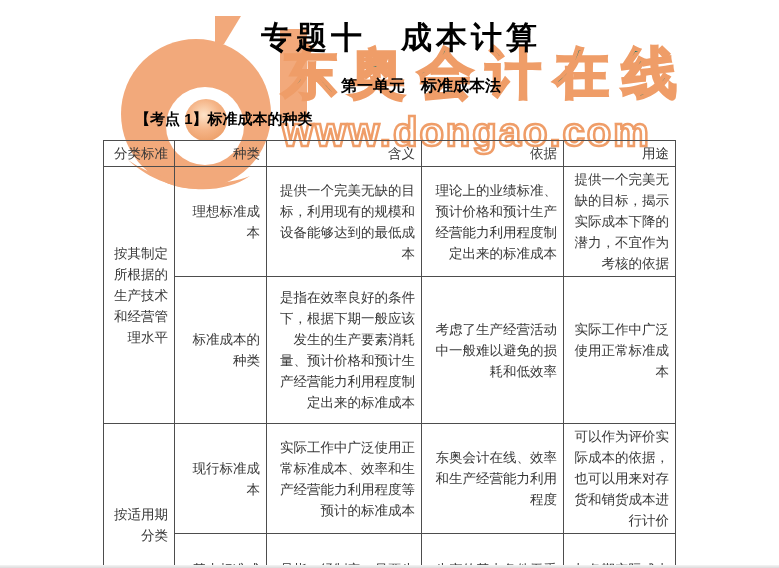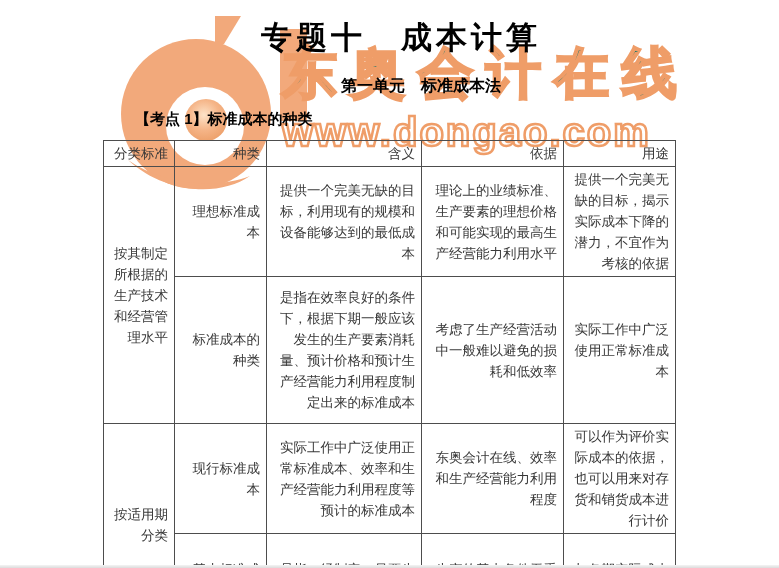--- a/index.html
+++ b/index.html
@@ -119,21 +119,21 @@
           <th>含义</th>
           <th>依据</th>
           <th>用途</th>
         </tr>
       </thead>
       <tbody>
         <tr class="r1">
           <td rowspan="2" class="just">按其制定所根据的生产技术和经营管理水平</td>
           <td>理想标准成本</td>
           <td class="just">提供一个完美无缺的目标，利用现有的规模和设备能够达到的最低成本</td>
-          <td class="just">理论上的业绩标准、生产要素的理想价格和可能实现的最高生产经营能力利用水平</td>
+          <td class="just">理论上的业绩标准、预计价格和预计生产经营能力利用程度制定出来的标准成本</td>
           <td class="just">提供一个完美无缺的目标，揭示实际成本下降的潜力，不宜作为考核的依据</td>
         </tr>
         <tr class="r2">
           <td>标准成本的种类</td>
           <td class="just">是指在效率良好的条件下，根据下期一般应该发生的生产要素消耗量、预计价格和预计生产经营能力利用程度制定出来的标准成本</td>
           <td class="just">考虑了生产经营活动中一般难以避免的损耗和低效率</td>
           <td class="just">实际工作中广泛使用正常标准成本</td>
         </tr>
         <tr class="r3">
           <td rowspan="2">按适用期分类</td>

